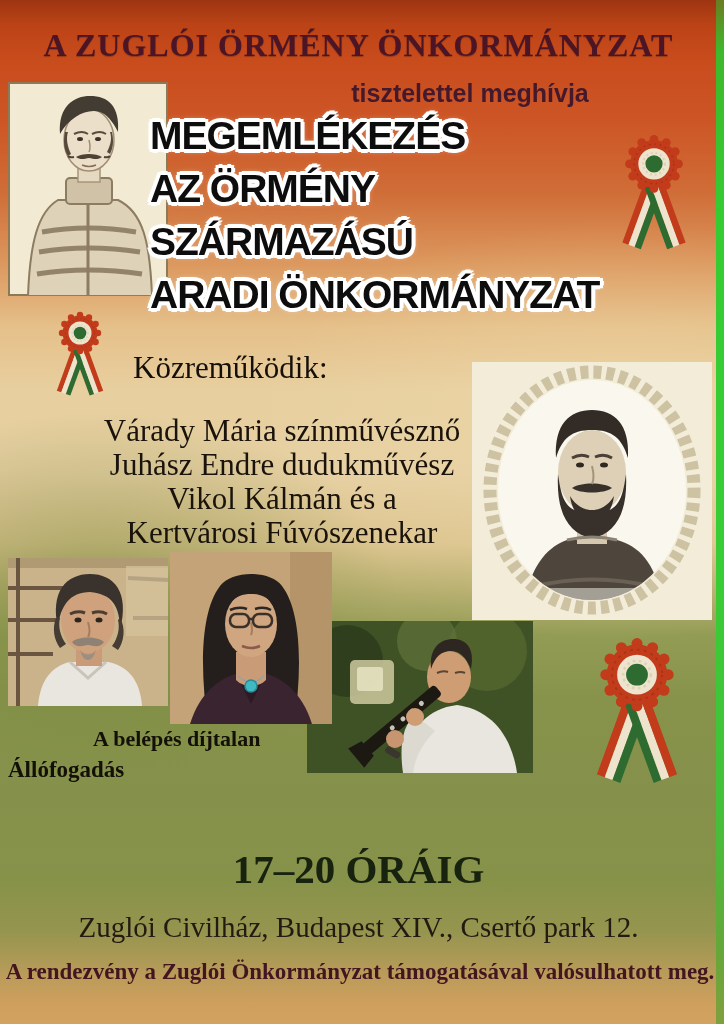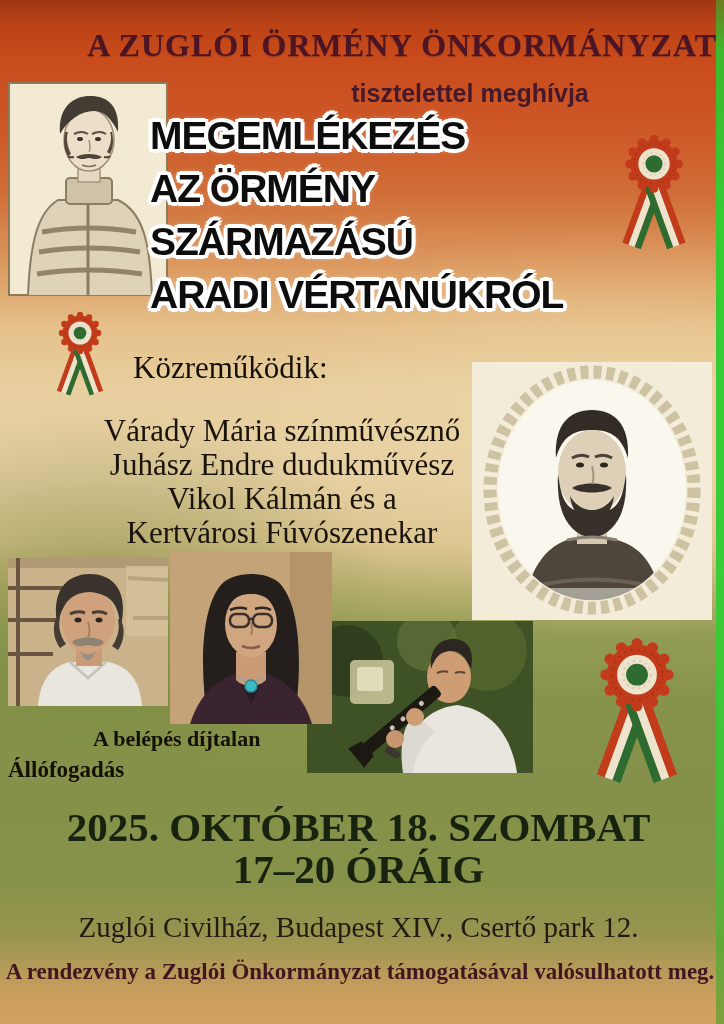--- a/index.html
+++ b/index.html
@@ -14,21 +14,21 @@
       radial-gradient(ellipse 520px 300px at 85% 42%, rgba(240,220,172,0.40), rgba(240,220,172,0) 70%),
       linear-gradient(180deg,
         #9e3512 0%, #bc4316 2.5%, #c94c1d 6%, #cd5626 12%,
         #d06e38 19%, #dc9a60 26%, #e5c08a 32%, #e8cf9f 38%,
         #e6cfa2 46%, #dcc48f 53%, #b3ad6c 58%, #939c55 62%,
         #87934b 68%, #85914a 78%, #879249 86%, #95954f 91%,
         #b89b59 95%, #cf9f5d 98%, #d2a260 100%);
   }
   .abs{position:absolute;}
   .org-title{
-    top:27px;left:0;width:717px;text-align:right;
+    top:27px;left:0;width:717px;text-align:center;
     font-size:32px;font-weight:700;letter-spacing:1px;
     color:#4b1526;
     text-shadow:0 1px 1px rgba(0,0,0,0.25);
   }
   .invite{
     top:71px;left:325px;width:290px;text-align:center;
     font-family:"Liberation Sans", sans-serif;
     font-size:25px;font-weight:700;color:#44192b;margin-top:8px;
   }
   .main-title{
@@ -122,21 +122,21 @@
       <path d="M66,75 q-4,1 -6,-1" stroke="#4e4236" stroke-width="2" fill="none"></path>
       <path d="M96,75 q4,1 6,-1" stroke="#4e4236" stroke-width="2" fill="none"></path>
       <path d="M74,83 q7,3 14,0" stroke="#8a6a58" stroke-width="1.5" fill="none"></path>
     </svg>
   </div>
 
   <div class="abs main-title">
     <div>MEGEMLÉKEZÉS</div>
     <div>AZ ÖRMÉNY</div>
     <div>SZÁRMAZÁSÚ</div>
-    <div>ARADI VÉRTANÚKRÓL</div>
+    <div>ARADI ÖNKORMÁNYZAT</div>
   </div>
 
   <div class="abs cockade-topright">
     <svg width="82" height="131" viewBox="0 0 60 96">
       <g transform="translate(30,42)">
         <g transform="rotate(20)">
           <rect x="-7.2" y="0" width="4.8" height="48" fill="#c23b1a"></rect>
           <rect x="-2.4" y="0" width="4.8" height="48" fill="#eee4cd"></rect>
           <rect x="2.4" y="0" width="4.8" height="48" fill="#2e6b30"></rect>
         </g>
@@ -362,19 +362,18 @@
         <circle cx="30" cy="27" r="14.5" fill="none" stroke="#a93317" stroke-width="1" stroke-dasharray="1.5 2.5"></circle>
         <circle cx="30" cy="27" r="8" fill="none" stroke="#ded2b4" stroke-width="1.5" stroke-dasharray="1.5 2"></circle>
         <circle cx="30" cy="27" r="6.3" fill="#2e6b30"></circle>
       </g>
     </svg>
   </div>
 
   <div class="abs reception">Állófogadás</div>
   <div class="abs free-entry">A belépés díjtalan</div>
 
-  <div class="abs date-line1">2025. OKTÓBER 18. SZOMBAT</div>
   <div class="abs date-line2">17–20 ÓRÁIG</div>
   <div class="abs venue">Zuglói Civilház, Budapest XIV., Csertő park 12.</div>
 
   <div class="abs support">A rendezvény a Zuglói Önkormányzat támogatásával valósulhatott meg.</div>
 
 </div>
 
 </body></html>

